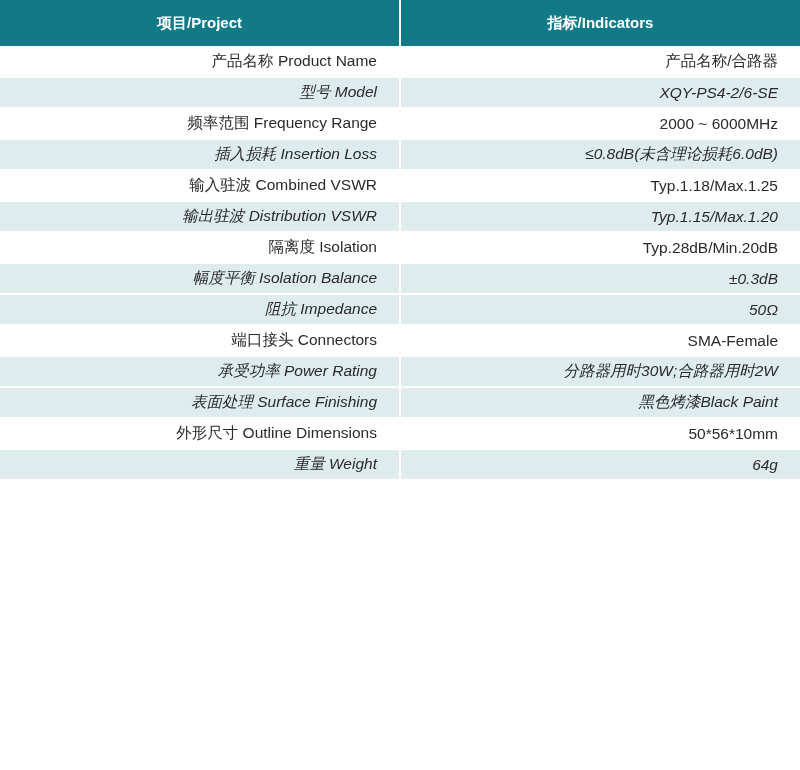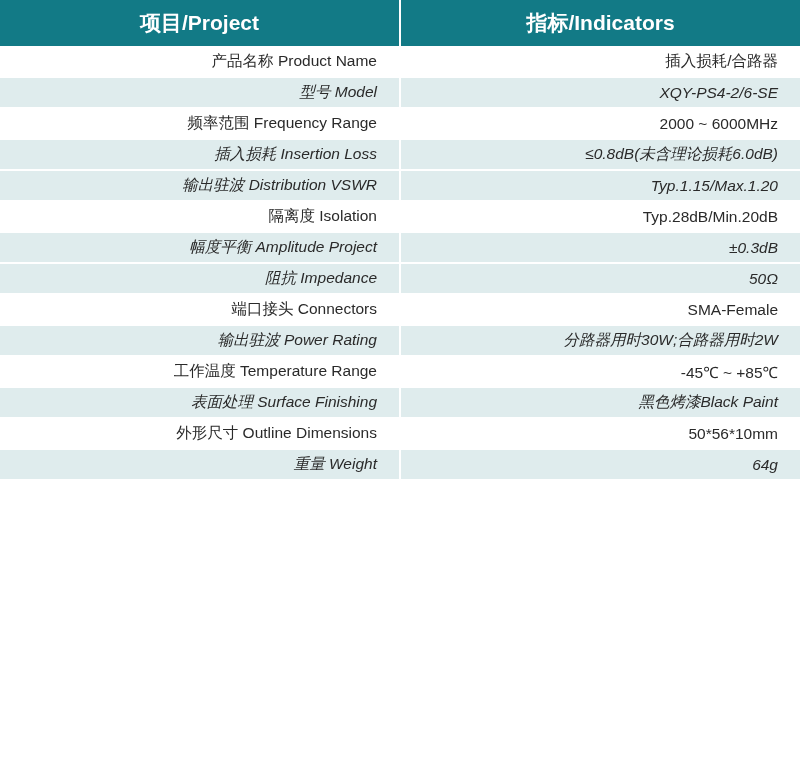--- a/index.html
+++ b/index.html
@@ -15,21 +15,21 @@
     width: 800px;
     border-collapse: collapse;
     table-layout: fixed;
   }
   #spec-table col.col-project { width: 400px; }
   #spec-table col.col-indicator { width: 400px; }
 
   #spec-table thead th {
     background: #127a86;
     color: #ffffff;
-    font-size: 21px;
+    font-size: 15px;
     font-weight: bold;
     height: 46px;
     line-height: 46px;
     padding: 0;
     text-align: center;
     vertical-align: middle;
     border-right: 2px solid #ffffff;
   }
   #spec-table thead th:last-child { border-right: none; }
 
@@ -60,61 +60,61 @@
   </colgroup>
   <thead>
     <tr>
       <th>项目/Project</th>
       <th>指标/Indicators</th>
     </tr>
   </thead>
   <tbody id="spec-body">
       <tr class="row-odd">
         <td>产品名称 Product Name</td>
-        <td>插入损耗/合路器</td>
+        <td>产品名称/合路器</td>
       </tr>
       <tr class="row-even">
         <td>型号 Model</td>
         <td>XQY-PS4-2/6-SE</td>
       </tr>
       <tr class="row-odd">
         <td>频率范围 Frequency Range</td>
         <td>2000 ~ 6000MHz</td>
       </tr>
       <tr class="row-even">
         <td>插入损耗 Insertion Loss</td>
         <td>≤0.8dB(未含理论损耗6.0dB)</td>
       </tr>
+      <tr class="row-odd">
+        <td>输入驻波 Combined VSWR</td>
+        <td>Typ.1.18/Max.1.25</td>
+      </tr>
       <tr class="row-even">
         <td>输出驻波 Distribution VSWR</td>
         <td>Typ.1.15/Max.1.20</td>
       </tr>
       <tr class="row-odd">
         <td>隔离度 Isolation</td>
         <td>Typ.28dB/Min.20dB</td>
       </tr>
       <tr class="row-even">
-        <td>幅度平衡 Amplitude Project</td>
+        <td>幅度平衡 Isolation Balance</td>
         <td>±0.3dB</td>
       </tr>
       <tr class="row-even">
         <td>阻抗 Impedance</td>
         <td>50Ω</td>
       </tr>
       <tr class="row-odd">
         <td>端口接头 Connectors</td>
         <td>SMA-Female</td>
       </tr>
       <tr class="row-even">
-        <td>输出驻波 Power Rating</td>
+        <td>承受功率 Power Rating</td>
         <td>分路器用时30W;合路器用时2W</td>
-      </tr>
-      <tr class="row-odd">
-        <td>工作温度 Temperature Range</td>
-        <td>-45℃ ~ +85℃</td>
       </tr>
       <tr class="row-even">
         <td>表面处理 Surface Finishing</td>
         <td>黑色烤漆Black Paint</td>
       </tr>
       <tr class="row-odd">
         <td>外形尺寸 Outline Dimensions</td>
         <td>50*56*10mm</td>
       </tr>
       <tr class="row-even">

